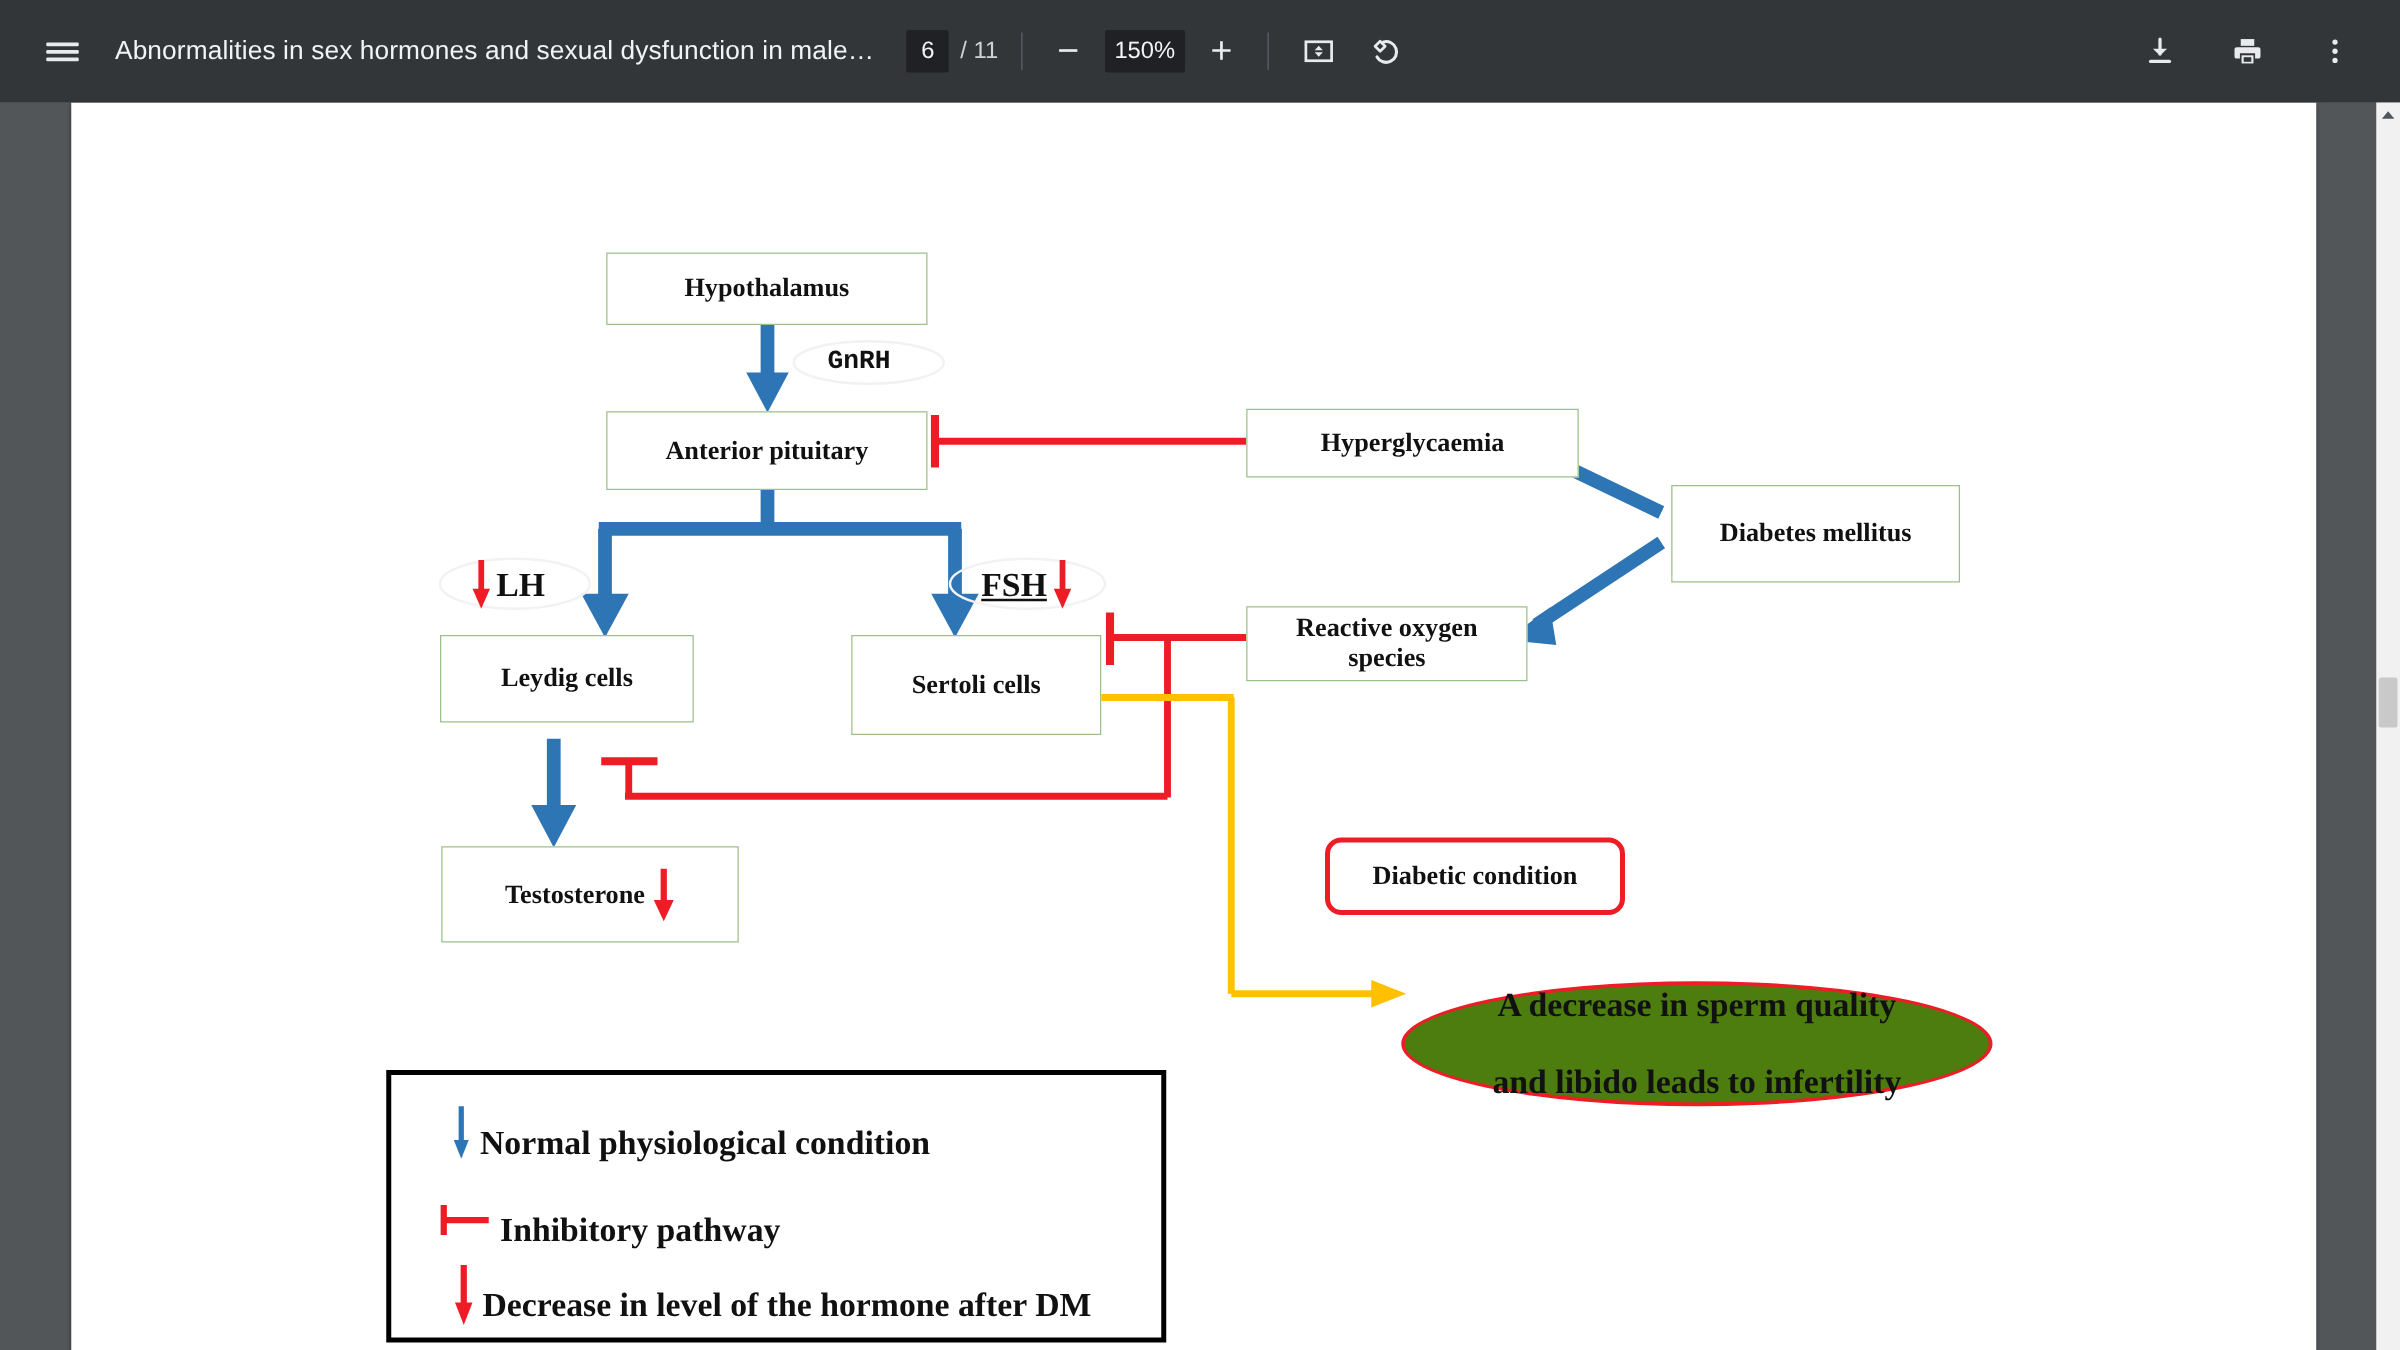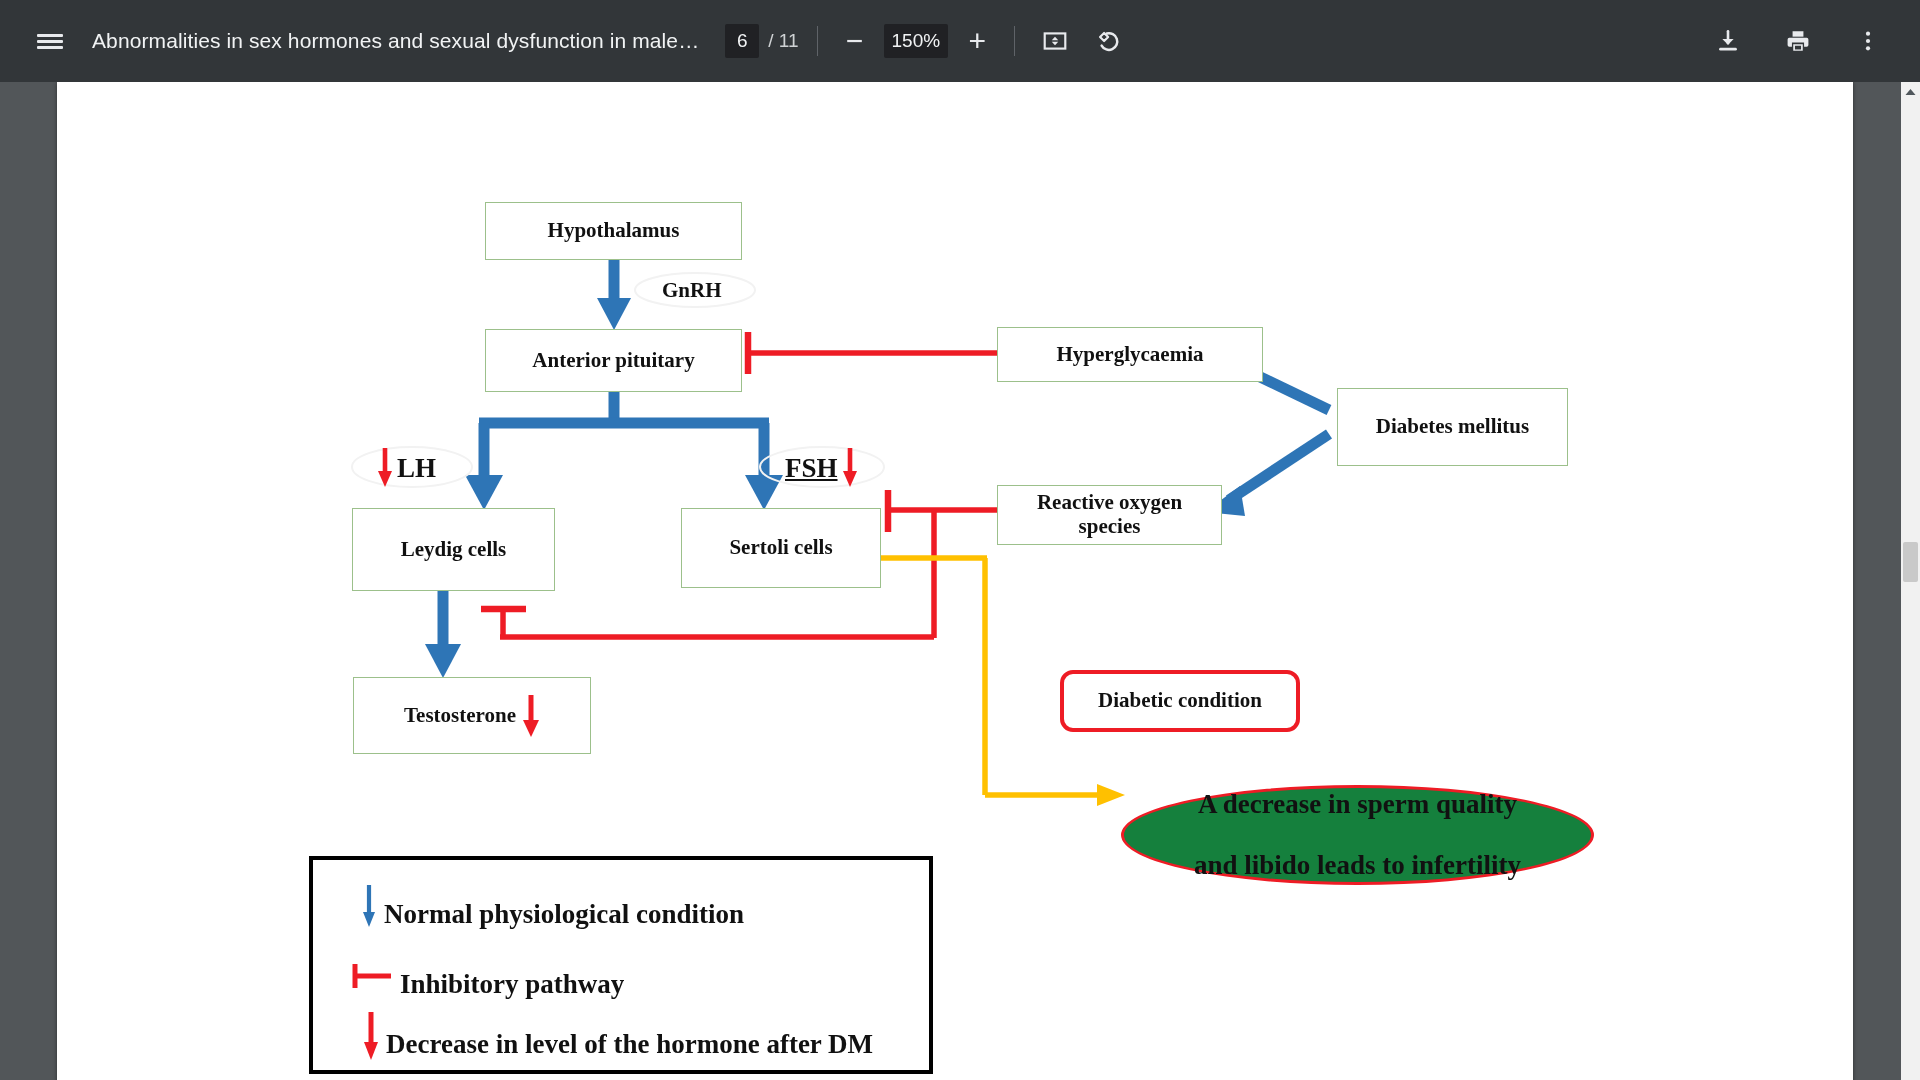--- a/index.html
+++ b/index.html
@@ -154,28 +154,28 @@
   .pill-label {
     position: absolute;
     font-family: "Liberation Serif", serif;
     font-weight: bold;
     font-size: 27px;
     color: #111111;
     z-index: 4;
     display: flex; align-items: center;
     white-space: nowrap;
   }
-  .small-label { font-size: 21px; }
+  .small-label { font-size: 21px; font-family: Liberation Mono, monospace; }
 
   .ellipse-node {
     position: absolute;
     box-sizing: border-box;
     border: 3px solid #ee1c25;
     border-radius: 50%;
-    background: #15803d;
+    background: #4d7c0f;
     display:flex; align-items:center; justify-content:center;
     text-align:center;
     font-family: "Liberation Serif", serif;
     font-weight: bold;
     font-size: 27px;
     color:#111;
     line-height: 1.22;
     z-index: 3;
     gap: 28px;
   }
@@ -348,21 +348,21 @@
       </svg>
 
       <div class="node" style="left:428px; top:120px; width:257px; height:58px;">
         <span>Hypothalamus</span>
       </div>
 
       <div class="node" style="left:428px; top:247px; width:257px; height:63px;">
         <span>Anterior pituitary</span>
       </div>
 
-      <div class="node" style="left:295px; top:426px; width:203px; height:83px;">
+      <div class="node" style="left:295px; top:426px; width:203px; height:70px;">
         <span>Leydig cells</span>
       </div>
 
       <div class="node" style="left:624px; top:426px; width:200px; height:80px;">
         <span>Sertoli cells</span>
       </div>
 
       <div class="node" style="left:296px; top:595px; width:238px; height:77px;">
         <span>Testosterone</span>
         <svg width="18" height="46" style="margin-left:6px;">

